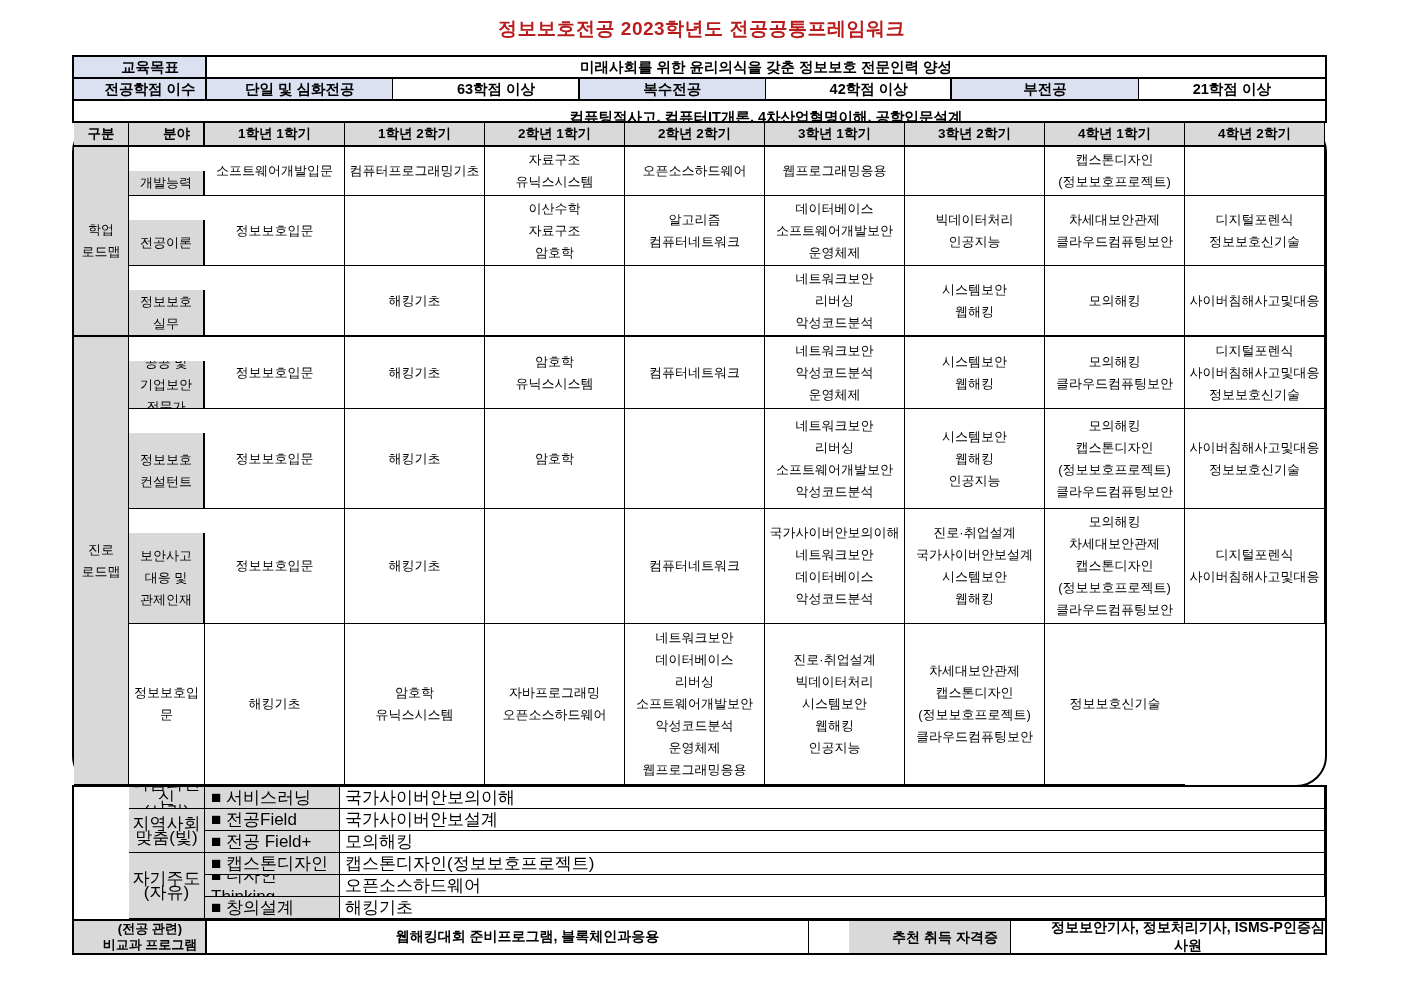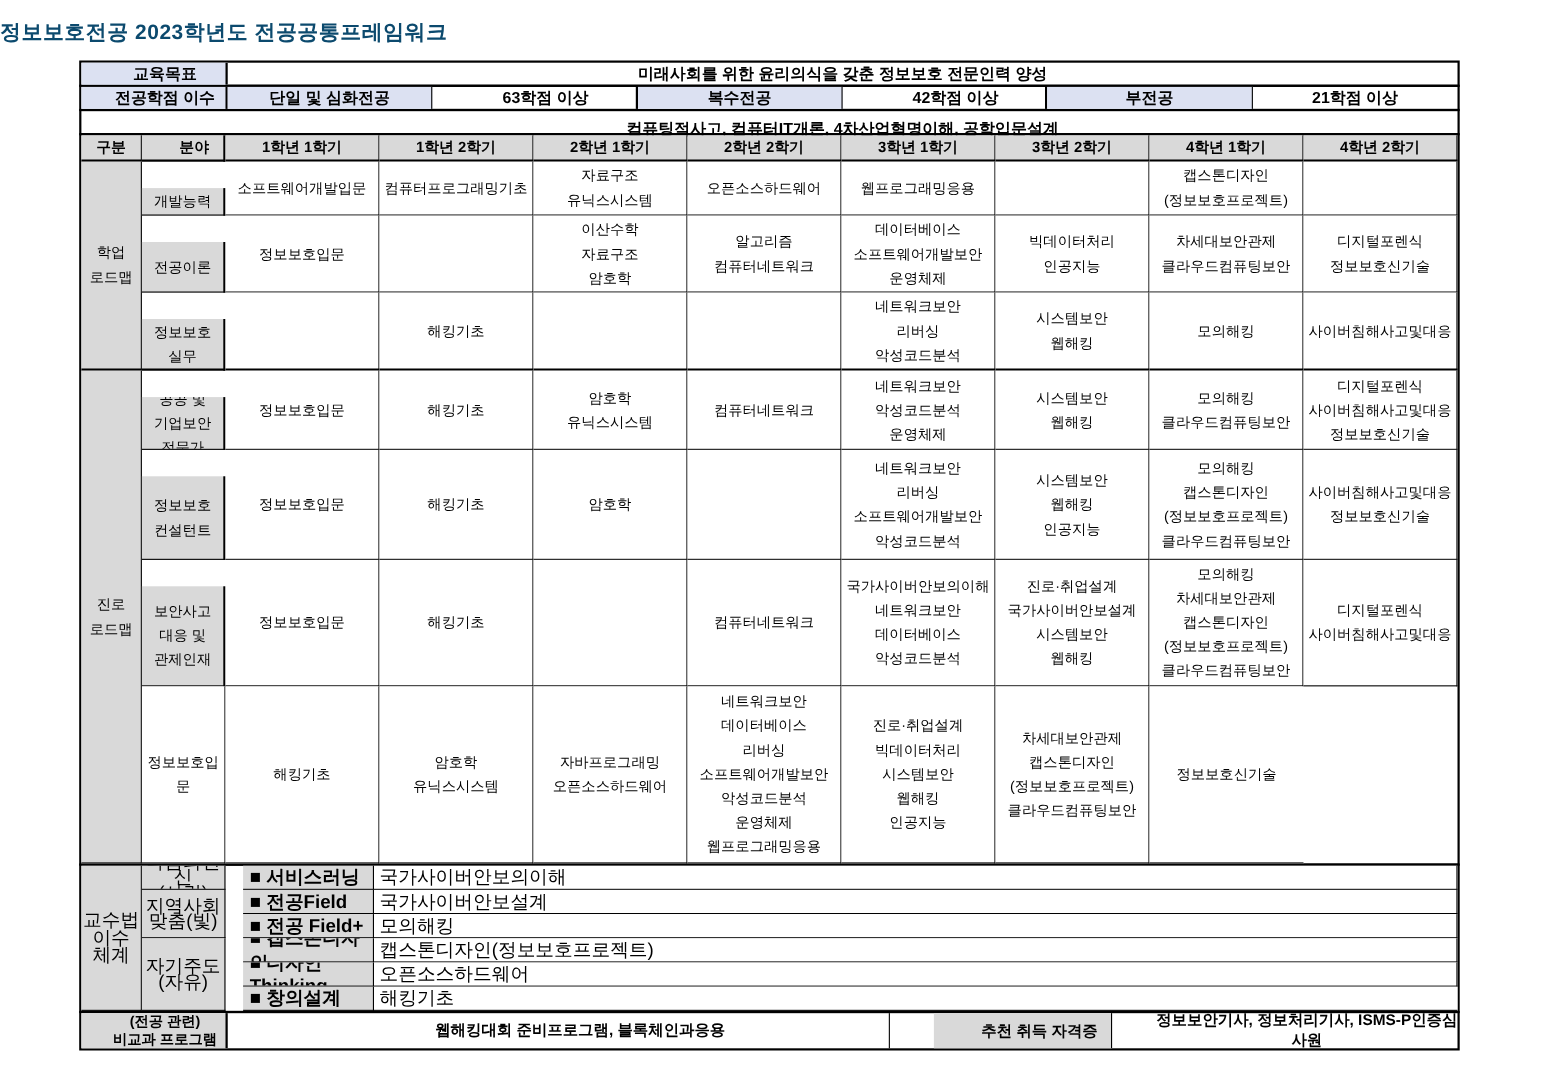--- a/index.html
+++ b/index.html
@@ -5,51 +5,51 @@
   :root{
     --header_bg:#d9d9d9;
     --accent_blue_bg:#dce1f2;
     --accent_green_bg:#d6f2de;
     --border:#000000;
     --page_bg:#ffffff;
   }
   *{box-sizing:border-box;margin:0;padding:0;}
   body{background:#f2f2f2;font-family:"Liberation Sans","DejaVu Sans",sans-serif;}
   .page{position:relative;width:1403px;height:992px;background:var(--page_bg);overflow:hidden;}
-  .title{position:absolute;top:16px;left:0;width:100%;font-size:19px;font-weight:bold;color:#0c4a6e;letter-spacing:0.5px;}
+  .title{position:absolute;top:16px;left:0;width:100%;text-align:center;font-size:19px;font-weight:bold;color:#b91c1c;letter-spacing:0.5px;}
   .table-wrap{position:absolute;left:72px;top:55px;width:1255px;}
   .block{border:2px solid var(--border);}
   .block + .block{margin-top:-2px;}
   .cell{display:flex;align-items:center;justify-content:center;text-align:center;
         border-right:1px solid var(--border);border-bottom:1px solid var(--border);
         white-space:pre-line;font-size:13px;color:#000;overflow:hidden;}
   .cell:last-child{border-right:none;}
   
   .top-row{display:grid;height:24px;}
   .top-row .cell{border-bottom:none;}
   .goal-row,.liberal-row{grid-template-columns:133px 1fr;}
   .credits-row{grid-template-columns:133px repeat(6,1fr);}
   .top-row .cell{font-weight:bold;font-size:14.5px;}
   .lavender{background:var(--accent_blue_bg);}
   .green{background:var(--accent_green_bg);margin-top:32px;}
   .thickR{border-right-width:2px;padding-left:21px;}
   
   .roadmap{display:grid;grid-template-columns:55px 76px repeat(8,1fr);
-           grid-template-rows:24px 49px 70px 71px 72px 100px 115px 161px;}
+           grid-template-rows:24px 49px 70px 71px 72px 100px 115px 161px;border-radius:31px;}
   .roadmap .cell{line-height:22px;}
   .hcell{background:var(--header_bg);font-weight:bold;font-size:13.5px;border-bottom-width:2px;}
   .gcell{background:var(--header_bg);line-height:16px;}
   .fcell{background:var(--header_bg);border-right-width:2px;line-height:16px;margin-top:24px;}
   .secend{border-bottom-width:2px;}
   .ccell{background:#fff;padding:0 2px;}
   
   .pedagogy{display:grid;grid-template-columns:55px 76px 135px 1fr;grid-template-rows:repeat(6,22px);}
   .pedagogy .cell{font-size:17px;}
   .pcat{background:var(--header_bg);line-height:14px;}
-  .plabel{background:var(--header_bg);font-weight:bold;justify-content:flex-start;text-align:left;padding-left:6px;border-right-width:1px;margin-left:16px;}
+  .plabel{background:var(--header_bg);font-weight:normal;justify-content:flex-start;text-align:left;padding-left:6px;border-right-width:1px;}
   .pvalue{background:#fff;justify-content:flex-start;text-align:left;padding-left:5px;}
   
   .bottom-row{display:grid;grid-template-columns:133px 562px 162px 1fr;height:36px;gap:40px;}
   .bottom-row .cell{font-weight:bold;font-size:14px;border-bottom:none;}
   .blabel{background:var(--header_bg);line-height:16px;font-size:13px !important;}
 </style>
 </head>
 <body>
 
 <div class="page">
@@ -221,23 +221,20 @@
 웹해킹
 인공지능</div>
       <div class="cell ccell">차세대보안관제
 캡스톤디자인
 (정보보호프로젝트)
 클라우드컴퓨팅보안</div>
       <div class="cell ccell">정보보호신기술</div>
     </div>
 
     <div class="block pedagogy">
-      <div class="cell gcell" style="grid-row:1/7;grid-column:1">교수법
-이수
-체계</div>
       <div class="cell pcat" style="grid-row:1;grid-column:2">나눔과헌신
 (사랑)</div>
       <div class="cell pcat" style="grid-row:2/4;grid-column:2">지역사회
 맞춤(빛)</div>
       <div class="cell pcat" style="grid-row:4/7;grid-column:2">자기주도
 (자유)</div>
 
       <div class="cell plabel" style="grid-row:1;grid-column:3">■ 서비스러닝</div>
       <div class="cell pvalue" style="grid-row:1;grid-column:4">국가사이버안보의이해</div>
       <div class="cell plabel" style="grid-row:2;grid-column:3">■ 전공Field</div>

